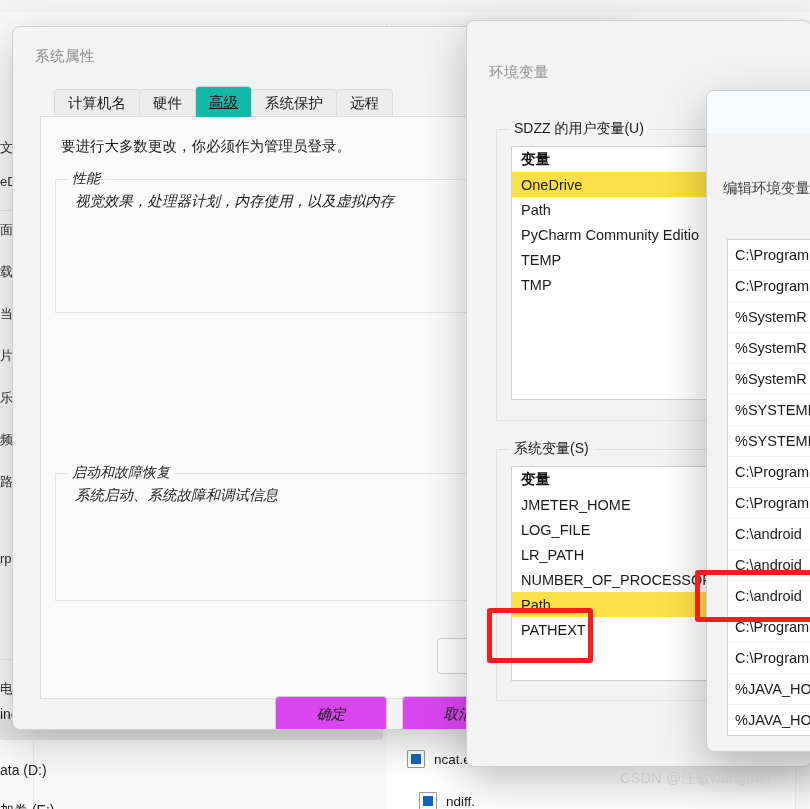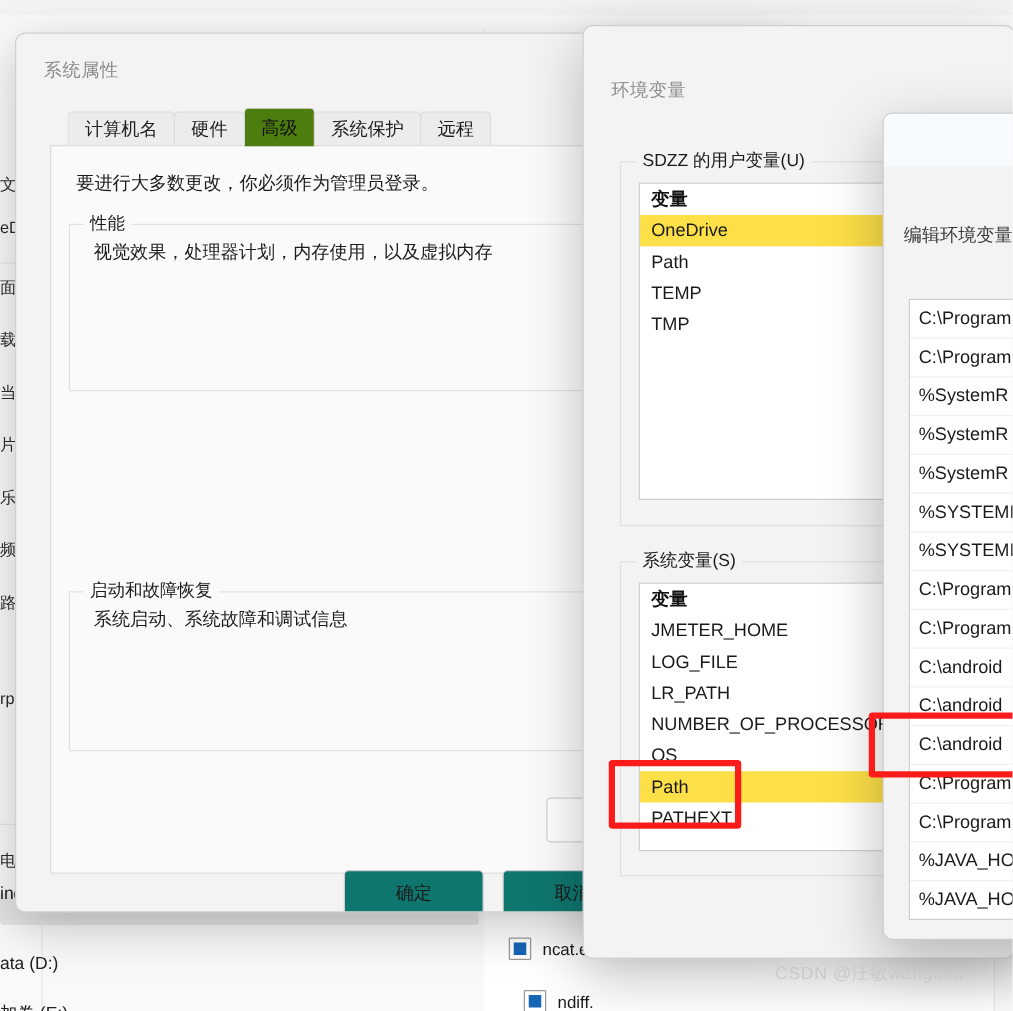--- a/index.html
+++ b/index.html
@@ -43,43 +43,43 @@
   #sysprop{left:12px;top:14px;width:617px;height:702px;background:#f3f3f3;
     border:1px solid #d0d0d0;border-radius:8px;
     box-shadow:0 12px 40px rgba(0,0,0,.22);overflow:hidden;}
   #sysprop-title{position:absolute;left:22px;top:20px;font-size:14.5px;color:#8a8a8a;letter-spacing:.5px;}
   #sysprop-close{position:absolute;right:0;top:0;width:47px;height:33px;display:flex;align-items:center;justify-content:center;}
   #sysprop-close svg{opacity:.55;}
 
   #tabstrip{position:absolute;left:41px;top:60px;height:30px;display:flex;align-items:flex-end;}
   .tab{height:27px;padding:0 13px;display:flex;align-items:center;font-size:14.5px;color:#202020;
     background:#ececec;border:1px solid #dcdcdc;border-bottom:none;border-radius:4px 4px 0 0;margin-right:-1px;}
-  .tab.sel{background:#4d7c0f;height:30px;border-color:#d6d6d6;z-index:2;color:#111;}
+  .tab.sel{background:#14b8a6;height:30px;border-color:#d6d6d6;z-index:2;color:#111;text-decoration:underline;}
 
   #tabpage{position:absolute;left:27px;top:89px;width:563px;height:581px;background:#fafafa;border:1px solid #dcdcdc;}
   #admin-note{position:absolute;left:20px;top:20px;font-size:14.5px;color:#1a1a1a;}
 
-  .groupbox{position:absolute;border:1px solid #e2e2e2;}
+  .groupbox{position:absolute;border:1px solid #e2e2e2;font-style:italic;}
   .gb-label{position:absolute;top:-10px;left:11px;background:#fafafa;padding:0 5px;font-size:14px;color:#1a1a1a;}
   .gb-desc{position:absolute;left:19px;top:12px;font-size:14.5px;color:#1a1a1a;}
   .gb-btn{position:absolute;right:-58px;bottom:17px;width:118px;height:33px;background:#fdfdfd;
     border:1px solid #d2d2d2;border-radius:4px;}
 
   #gb-perf{left:14px;top:62px;width:533px;height:132px;}
   #gb-prof{left:14px;top:212px;width:533px;height:126px;}
   #gb-boot{left:14px;top:356px;width:533px;height:126px;}
 
   #btn-env{position:absolute;left:396px;top:521px;width:150px;height:34px;background:#fdfdfd;
     border:1px solid #d2d2d2;border-radius:4px;display:flex;align-items:center;justify-content:center;
     font-size:14.5px;color:#1a1a1a;overflow:hidden;}
   #btn-env span{white-space:nowrap;}
 
-  .footbtn{position:absolute;top:669px;width:110px;height:34px;background:#0f766e;
+  .footbtn{position:absolute;top:669px;width:110px;height:34px;background:#d946ef;
     border:1px solid #d0d0d0;border-radius:4px;display:flex;align-items:center;justify-content:center;
-    font-size:14.5px;color:#1a1a1a;}
+    font-size:14.5px;color:#1a1a1a;font-style:italic;}
   #btn-ok{left:262px;}
   #btn-cancel{left:389px;}
 
   
   #envdlg{left:466px;top:8px;width:344px;height:745px;background:#f3f3f3;
     border:1px solid #cfcfcf;border-radius:8px;box-shadow:0 14px 44px rgba(0,0,0,.24);overflow:hidden;}
   #envdlg-title{position:absolute;left:22px;top:42px;font-size:14.5px;color:#8d8d8d;letter-spacing:.5px;}
 
   .env-gb{position:absolute;border:1px solid #e0e0e0;}
   .env-gb-label{position:absolute;top:-10px;left:12px;background:#f3f3f3;padding:0 5px;font-size:14px;color:#1a1a1a;white-space:nowrap;}
@@ -211,34 +211,34 @@
 
 <div class="abs" id="envdlg">
   <div id="envdlg-title">环境变量</div>
 
   <div class="env-gb" id="env-gb-user">
     <span class="env-gb-label">SDZZ 的用户变量(U)</span>
     <div class="env-list" id="list-user">
       <div class="lrow hdr">变量</div>
       <div class="lrow sel">OneDrive</div>
       <div class="lrow">Path</div>
+      <div class="lrow">PyCharm Community Editio</div>
       <div class="lrow">TEMP</div>
       <div class="lrow">TMP</div>
     </div>
   </div>
 
   <div class="env-gb" id="env-gb-sys">
     <span class="env-gb-label">系统变量(S)</span>
     <div class="env-list" id="list-sys">
       <div class="lrow hdr">变量</div>
       <div class="lrow">JMETER_HOME</div>
       <div class="lrow">LOG_FILE</div>
       <div class="lrow">LR_PATH</div>
       <div class="lrow">NUMBER_OF_PROCESSORS</div>
-      <div class="lrow">OS</div>
       <div class="lrow sel">Path</div>
       <div class="lrow">PATHEXT</div>
     </div>
   </div>
 </div>
 
 <div class="abs" id="editdlg">
   <div id="editdlg-head"></div>
   <div id="editdlg-title">编辑环境变量</div>
 

